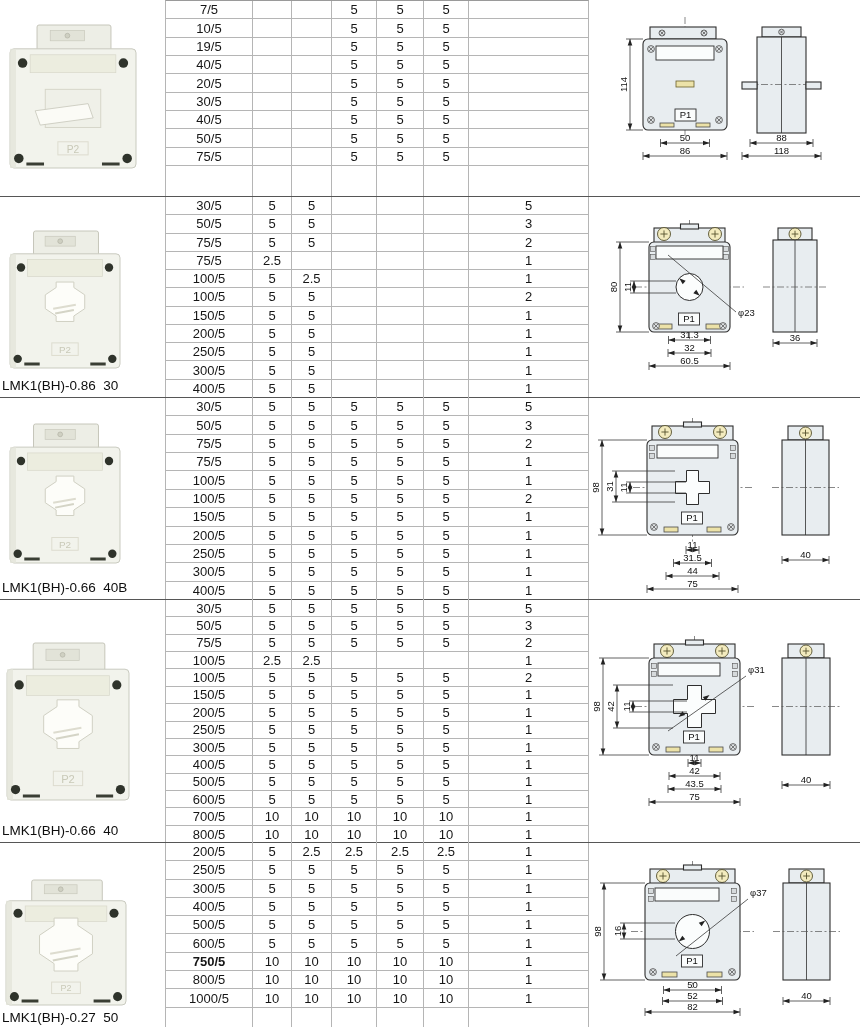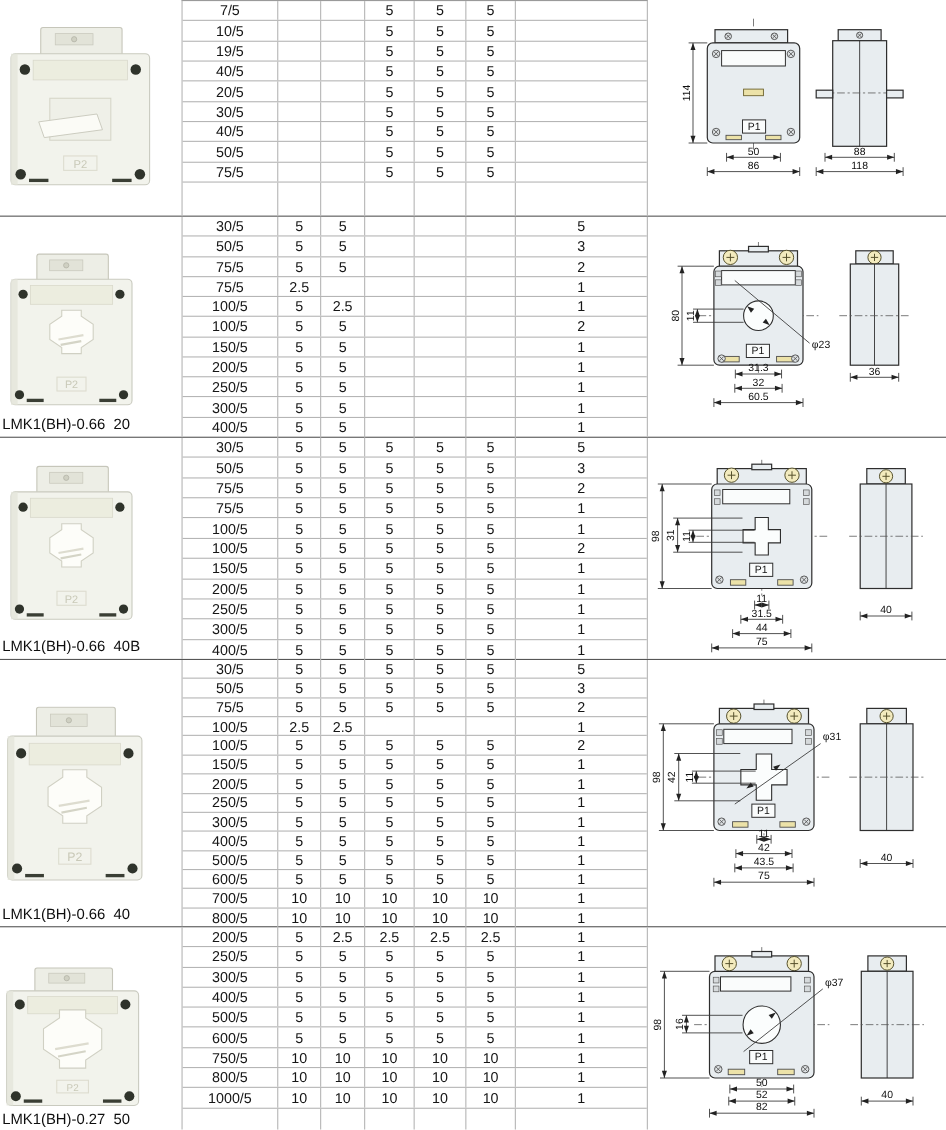--- a/index.html
+++ b/index.html
@@ -220,21 +220,21 @@
           <circle cx="9.700000000000001" cy="128.864" r="4.2" fill="#2f332b"></circle>
           <circle cx="104.30000000000001" cy="128.864" r="4.2" fill="#2f332b"></circle>
           <polygon points="48.126,52.044 65.874,52.044 65.874,57.565599999999996 76.72,64.862 76.72,78.666 65.874,85.9624 65.874,91.484 48.126,91.484 48.126,85.9624 37.28,78.666 37.28,64.862 48.126,57.565599999999996" fill="#fdfdf9" stroke="#d0d0c3" stroke-width="1"></polygon>
           <line x1="45.168" y1="78.666" x2="67.846" y2="74.722" stroke="#dddccf" stroke-width="2"></line>
           <line x1="47.14" y1="83.596" x2="65.874" y2="80.04639999999999" stroke="#d4d4c6" stroke-width="2"></line>
           <rect x="43.8" y="112.876" width="26.4" height="12.562000000000001" fill="none" stroke="#dddccf" stroke-width="1"></rect>
           <text x="57" y="123.154" text-anchor="middle" font-size="9.8" fill="#c9c9b8">P2</text>
           <rect x="16.3" y="132.5" width="15.400000000000002" height="3" fill="#3a3e34"></rect>
           <rect x="82.3" y="132.5" width="15.400000000000002" height="3" fill="#3a3e34"></rect>
         </svg></div>
-      <div class="model-label">LMK1(BH)-0.66  20</div>
+      <div class="model-label">LMK1(BH)-0.86  30</div>
       <div class="spec-table">
         <div class="spec-row rb" style="height: 18.27px;">
           <div class="cell" style="width: 87px;">30/5</div>
           <div class="cell" style="width: 39px;">5</div>
           <div class="cell" style="width: 40px;">5</div>
           <div class="cell" style="width: 45px;"></div>
           <div class="cell" style="width: 47px;"></div>
           <div class="cell" style="width: 45px;"></div>
           <div class="cell lastcol">5</div>
         </div>
@@ -921,21 +921,21 @@
         <div class="spec-row rb" style="height: 18.3px;">
           <div class="cell" style="width: 87px;">600/5</div>
           <div class="cell" style="width: 39px;">5</div>
           <div class="cell" style="width: 40px;">5</div>
           <div class="cell" style="width: 45px;">5</div>
           <div class="cell" style="width: 47px;">5</div>
           <div class="cell" style="width: 45px;">5</div>
           <div class="cell lastcol">1</div>
         </div>
         <div class="spec-row rb" style="height: 18.3px;">
-          <div class="cell" style="width: 87px;">750/5</div>
+          <div class="cell" style="width: 87px; font-weight: bold;">750/5</div>
           <div class="cell" style="width: 39px;">10</div>
           <div class="cell" style="width: 40px;">10</div>
           <div class="cell" style="width: 45px;">10</div>
           <div class="cell" style="width: 47px;">10</div>
           <div class="cell" style="width: 45px;">10</div>
           <div class="cell lastcol">1</div>
         </div>
         <div class="spec-row rb" style="height: 18.3px;">
           <div class="cell" style="width: 87px;">800/5</div>
           <div class="cell" style="width: 39px;">10</div>

